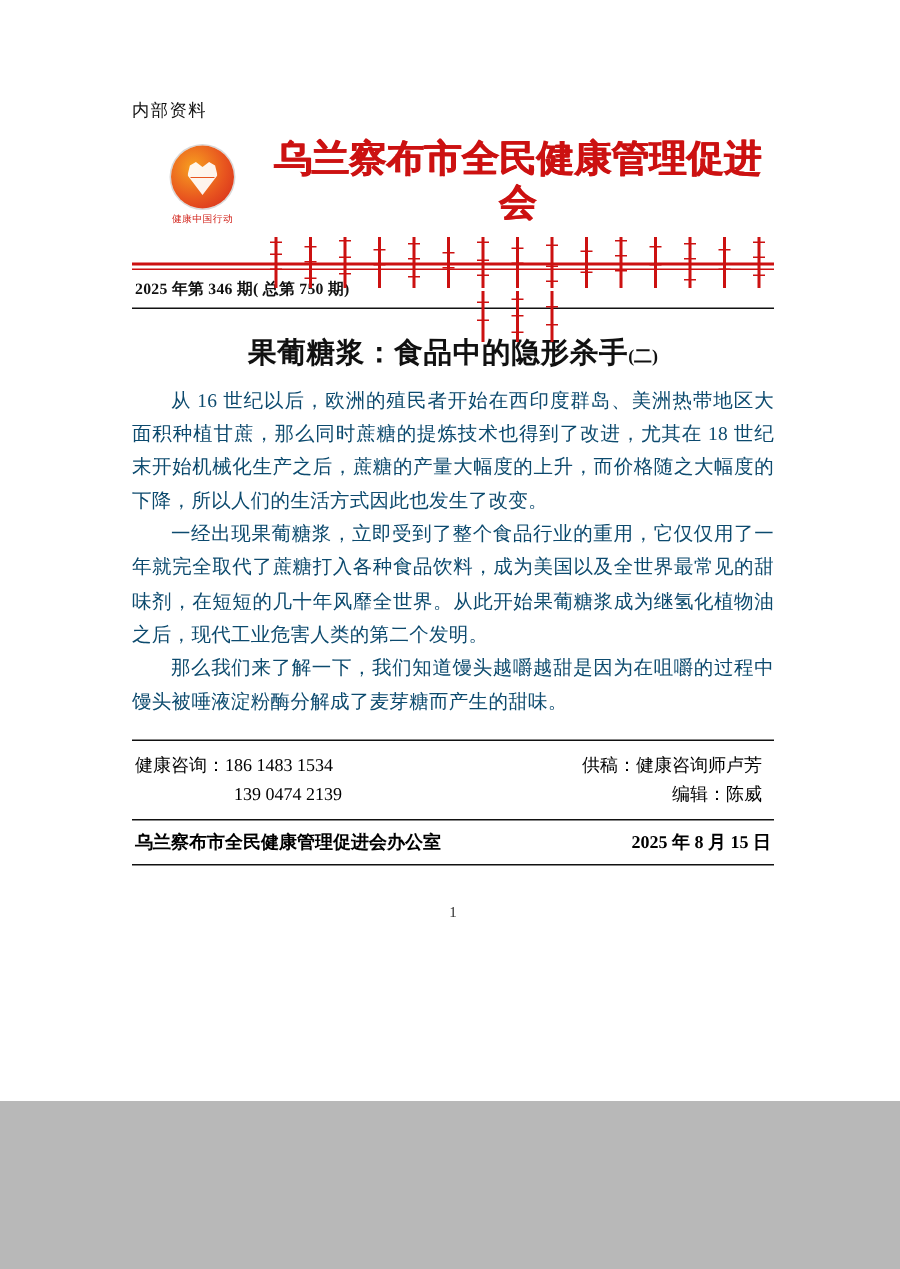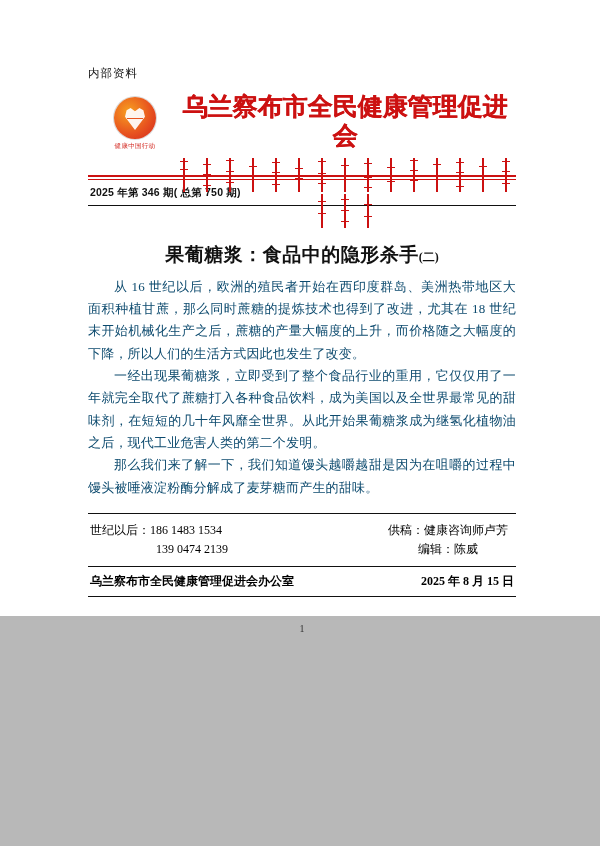--- a/index.html
+++ b/index.html
@@ -9,21 +9,21 @@
   }
   body {
     width: 600px;
     height: 846px;
     font-family: "Liberation Serif", "DejaVu Serif", serif;
     overflow: hidden;
   }
   .page {
     position: relative;
     width: 600px;
-    height: 616px;
+    height: 734px;
     background: #ffffff;
     box-sizing: border-box;
     padding: 0;
   }
   .inner {
     position: absolute;
     left: 88px;
     top: 66px;
     width: 428px;
   }
@@ -150,33 +150,33 @@
     display: flex;
     justify-content: space-between;
     align-items: baseline;
     font-size: 10.5px;
     color: #111;
     padding: 6px 2px 5px 2px;
     font-family: "Liberation Sans", "DejaVu Sans", sans-serif;
     font-weight: bold;
   }
   .issue-left { letter-spacing: .2px; }
-  .issue-right { letter-spacing: .2px; }
+  .issue-right { letter-spacing: .2px; font-family: Liberation Serif, serif; }
 
   .rule-black {
     border-top: 1.6px solid #111;
   }
 
   
   .article-title {
     text-align: center;
     font-size: 19px;
     font-weight: bold;
     color: #111;
-    margin: 36px 0 4px 0;
+    margin: 16px 0 4px 0;
     letter-spacing: .5px;
   }
   .article-title .sub {
     font-size: 12px;
     font-weight: bold;
     letter-spacing: 0;
   }
 
   .body-text {
     margin-top: 8px;
@@ -204,21 +204,21 @@
     line-height: 1.6;
     color: #000;
   }
   .contacts .col-left div,
   .contacts .col-right div {
     white-space: nowrap;
   }
   .contacts .col-left .indent {
     padding-left: 66px;
   }
-  .contacts .col-right { text-align: center; padding-right: 6px; }
+  .contacts .col-right { text-align: right; padding-right: 6px; }
 
   .footer-rule-mid {
     border-top: 1.6px solid #111;
   }
   .footer-line {
     display: flex;
     justify-content: space-between;
     padding: 6px 2px 6px 2px;
     font-size: 12px;
     color: #000;
@@ -289,21 +289,21 @@
     <div class="body-text">
       <p>从 16 世纪以后，欧洲的殖民者开始在西印度群岛、美洲热带地区大面积种植甘蔗，那么同时蔗糖的提炼技术也得到了改进，尤其在 18 世纪末开始机械化生产之后，蔗糖的产量大幅度的上升，而价格随之大幅度的下降，所以人们的生活方式因此也发生了改变。</p>
       <p>一经出现果葡糖浆，立即受到了整个食品行业的重用，它仅仅用了一年就完全取代了蔗糖打入各种食品饮料，成为美国以及全世界最常见的甜味剂，在短短的几十年风靡全世界。从此开始果葡糖浆成为继氢化植物油之后，现代工业危害人类的第二个发明。</p>
       <p>那么我们来了解一下，我们知道馒头越嚼越甜是因为在咀嚼的过程中馒头被唾液淀粉酶分解成了麦芽糖而产生的甜味。</p>
     </div>
 
     <div class="footer-rule-top"></div>
 
     <div class="contacts">
       <div class="col-left">
-        <div><span>世纪以后：</span><span>186 1483 1534</span></div>
+        <div><span>健康咨询：</span><span>186 1483 1534</span></div>
         <div class="indent"><span>139 0474 2139</span></div>
       </div>
       <div class="col-right">
         <div><span>供稿：</span><span>健康咨询师卢芳</span></div>
         <div><span>编辑：</span><span>陈威</span></div>
       </div>
     </div>
 
     <div class="footer-rule-mid"></div>
 

